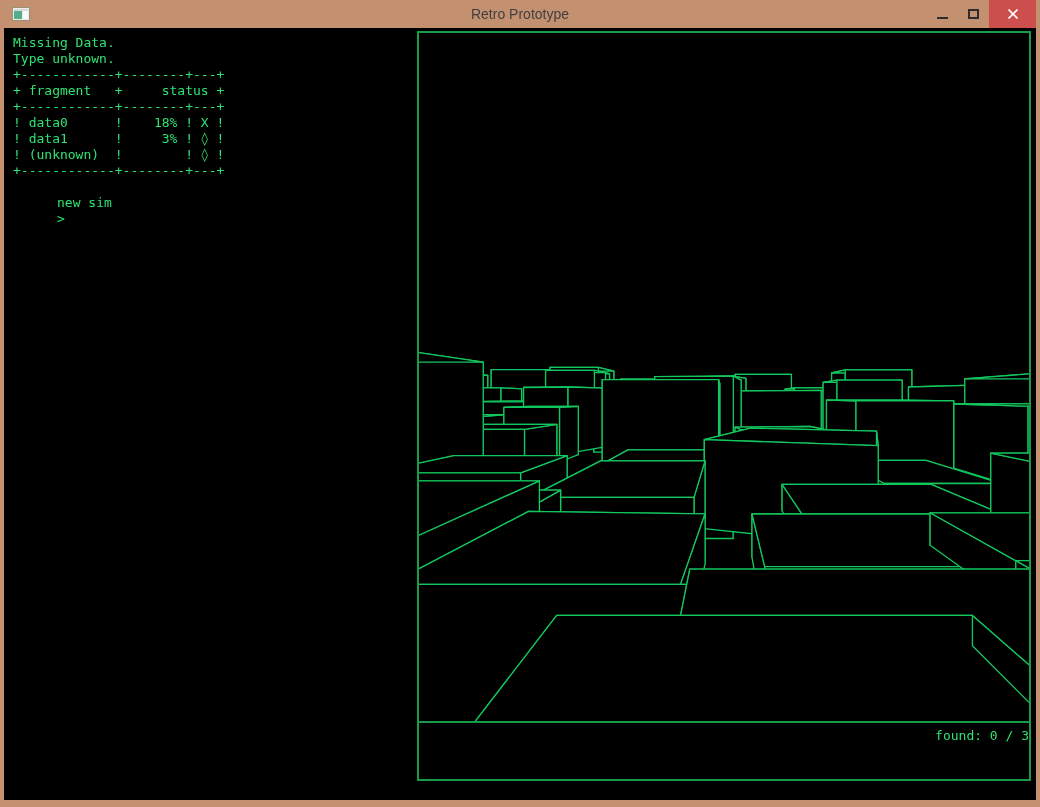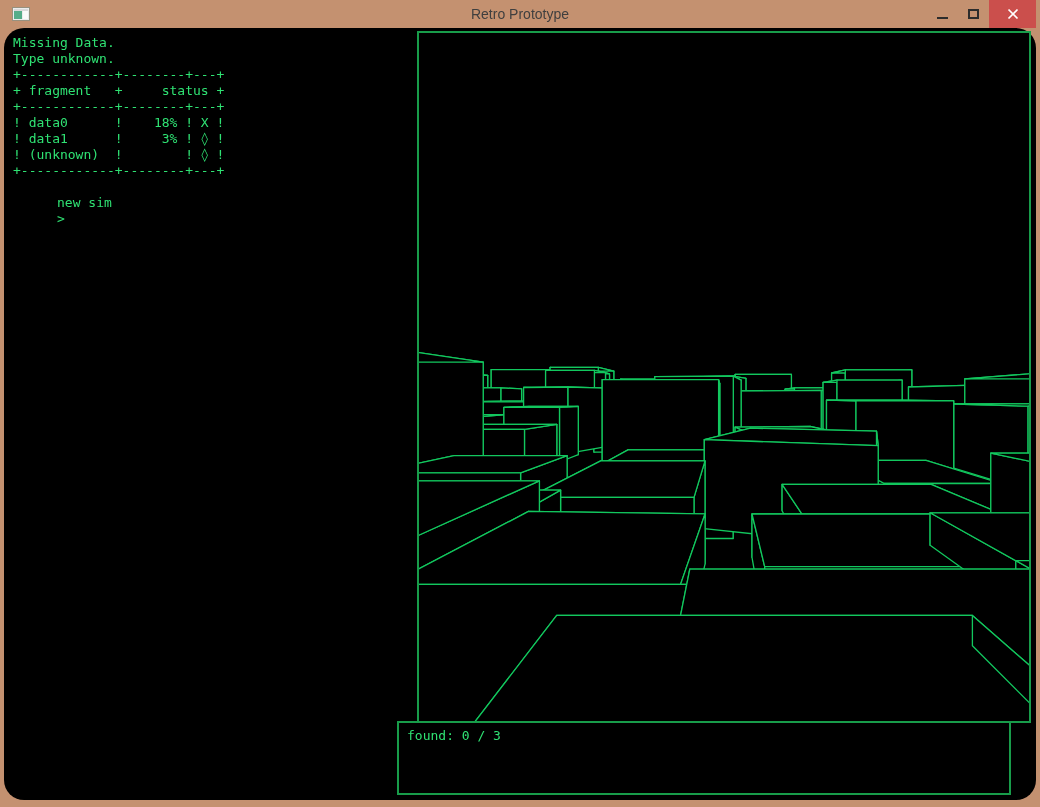--- a/index.html
+++ b/index.html
@@ -40,42 +40,41 @@
   }
   .ctrl-btn.close{width:47px;background:var(--close-red);}
   .glyph-min{width:11px;height:2px;background:#2c2c2c;margin-top:7px;}
   .glyph-max{width:11px;height:10px;border:2px solid #2c2c2c;box-sizing:border-box;background:transparent;}
   
   .window-body{
     position:absolute;top:28px;left:4px;right:4px;bottom:7px;
     background:#000;
     font-family:"DejaVu Sans Mono",monospace;
     color:var(--terminal-green);
-    border-radius:20px;
   }
   .terminal-panel{position:absolute;left:9px;top:7px;}
   .terminal-panel pre{
     margin:0;font-family:"DejaVu Sans Mono",monospace;
     font-size:13px;line-height:16px;color:var(--terminal-green);
   }
   .prompt-block{margin-top:16px;font-size:13px;line-height:16px;margin-left:44px;}
   .prompt-line{min-width:120px;}
   
   .viewport-frame{
     position:absolute;left:413px;top:3px;width:614px;height:692px;
     border:2px solid var(--frame-green);box-sizing:border-box;background:#000;
   }
   .viewport-frame svg{display:block;width:100%;height:100%;background:#000;}
   .viewport-frame svg polygon{
     fill:#000;stroke:var(--wire-green);stroke-width:1.3;stroke-linejoin:round;
   }
   
   .status-panel{
-    position:absolute;left:393px;top:693px;width:614px;height:74px;
-    border:2px solid var(--frame-green);box-sizing:border-box;background:#000;
+    position:absolute;left:413px;top:693px;width:614px;height:60px;
+    border:2px solid var(--frame-green);box-sizing:border-box;background:#000;text-align:right;
   }
   .found-counter{
     display:block;padding:5px 0 0 8px;font-size:13px;line-height:16px;
     color:var(--terminal-green);white-space:pre;
   }
 </style>
 </head>
 <body>
 
 <div class="window">

